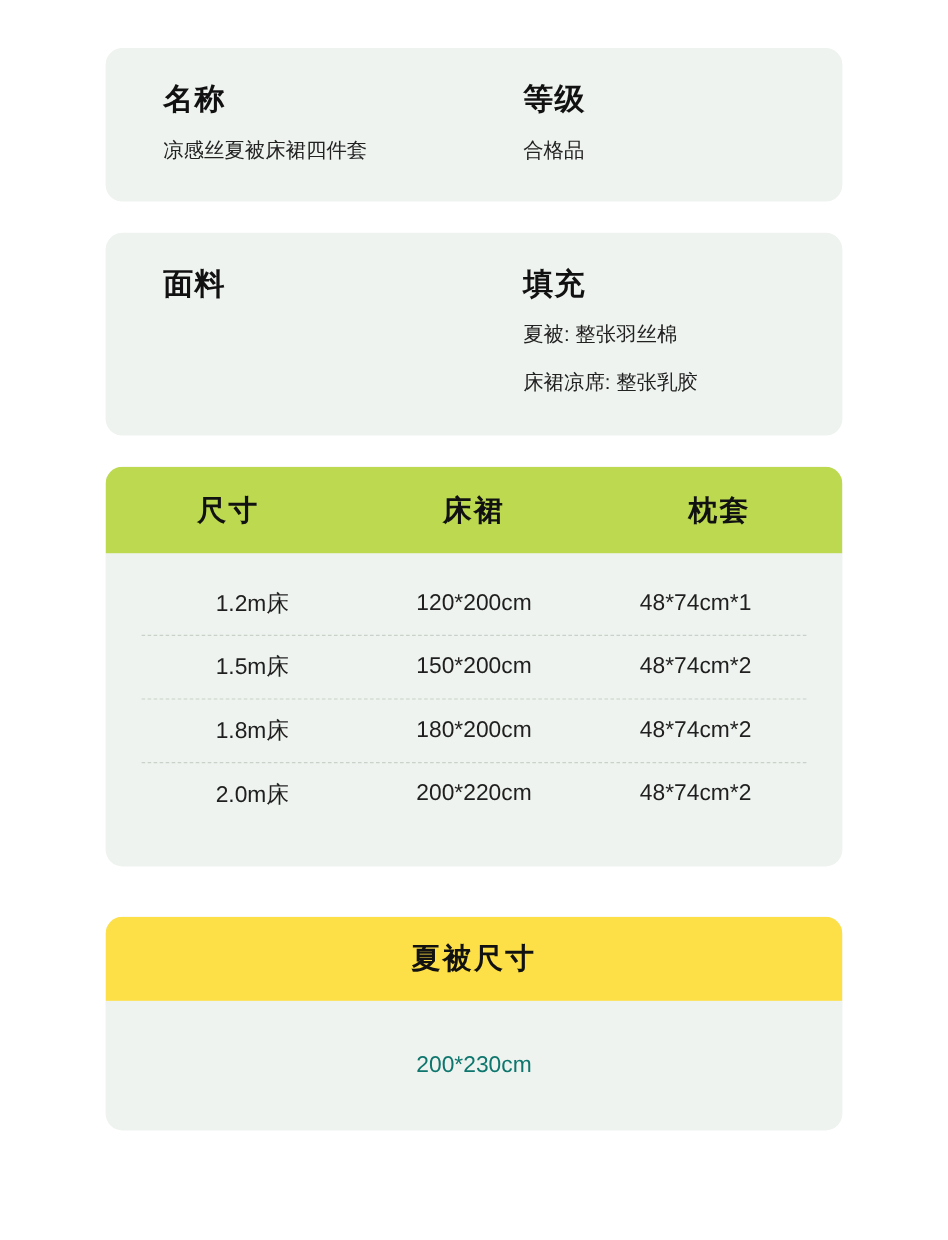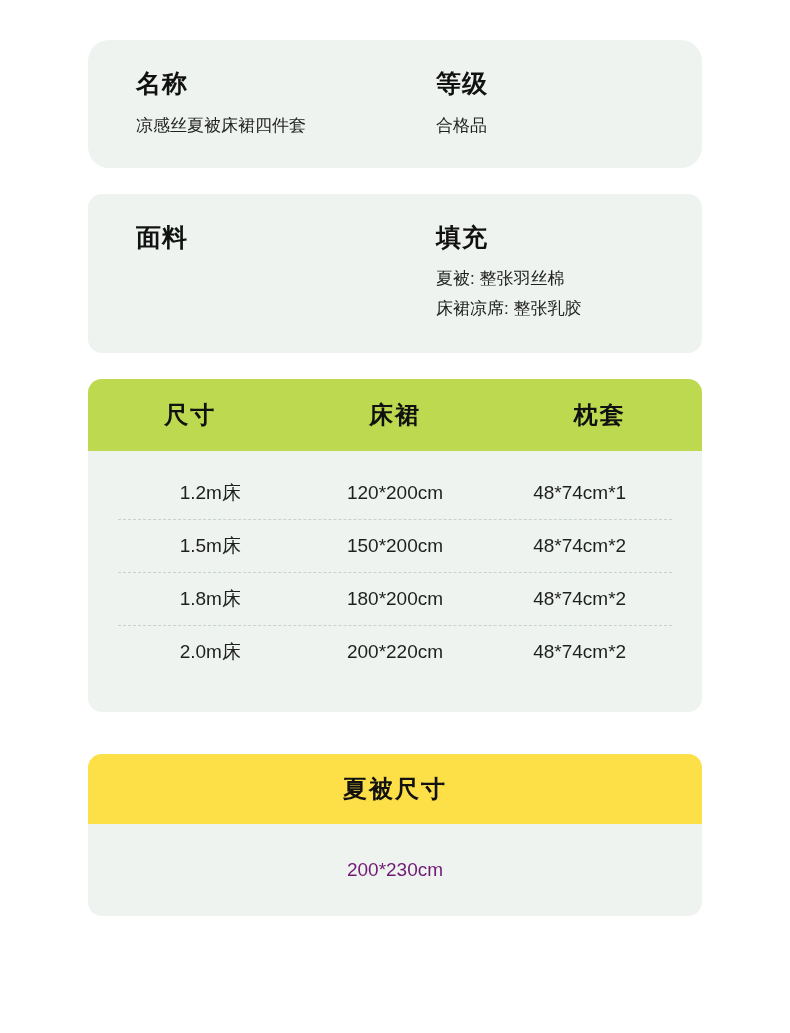--- a/index.html
+++ b/index.html
@@ -48,23 +48,23 @@
     margin: 0 0 14px 0;
     line-height: 1.1;
   }
   .info-value {
     font-size: 17px;
     color: #222222;
     line-height: 1.65;
     margin: 0;
     font-weight: normal;
   }
-  .info-value + .info-value { margin-top: 2px; }
+  .info-value + .info-value { margin-top: 12px; }
 
-  .card-name { padding: 30px 48px 28px 48px; border-radius: 21px; }
+  .card-name { padding: 30px 48px 28px 48px; }
   .card-fabric { padding: 30px 60px 30px 48px; }
 
   
   .size-table {
     border-radius: 14px;
     overflow: hidden;
     background: #eef3ef;
     margin-bottom: 42px;
   }
   .size-head {
@@ -109,26 +109,26 @@
     height: 70px;
     display: flex;
     align-items: center;
     justify-content: center;
     font-size: 24px;
     font-weight: bold;
     color: #111111;
     letter-spacing: 2px;
   }
   .quilt-body {
-    height: 92px;
+    height: 108px;
     display: flex;
     align-items: center;
     justify-content: center;
     font-size: 19px;
-    color: #701a75;
+    color: #0f766e;
   }
 </style>
 </head>
 <body>
 
 <div class="page">
 
   <div class="info-card card-name">
     <div class="info-row">
       <div class="info-col left">

